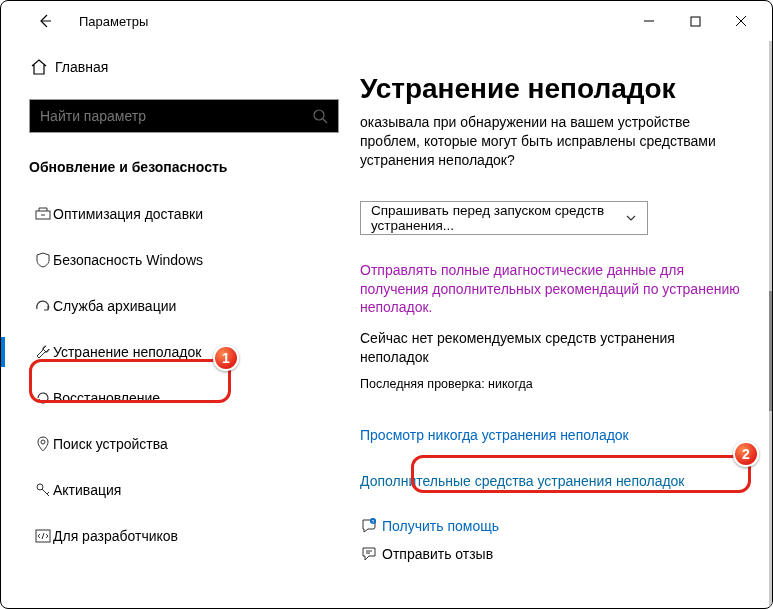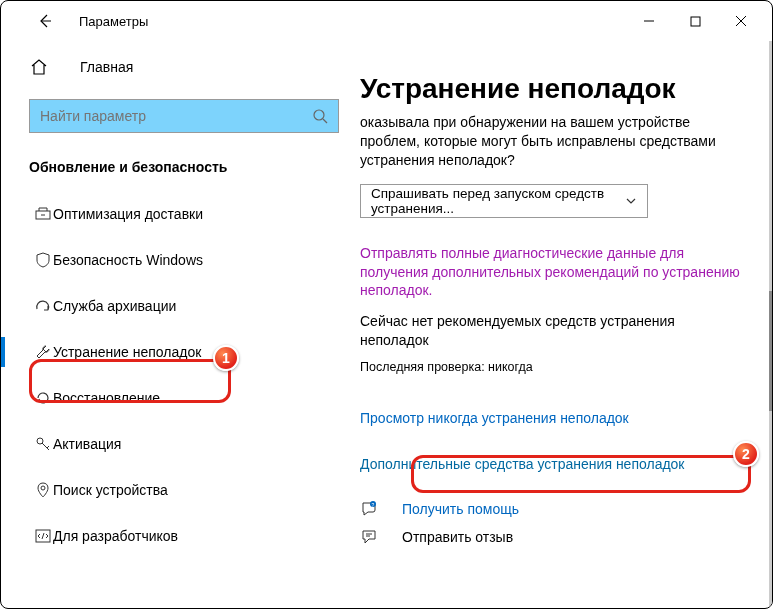--- a/index.html
+++ b/index.html
@@ -48,28 +48,28 @@
 }
 .sidebar {
   width: 358px;
   padding: 0 20px 16px 28px;
   display: flex;
   flex-direction: column;
   gap: 4px;
 }
 .home-row {
   display: flex; align-items: center;
-  height: 40px; gap: 31px;
+  height: 40px; gap: 6px;
   margin-top: 6px;
   cursor: pointer;
 }
 .home-row .icon { width: 20px; display: flex; justify-content: center; }
 .search-box {
   border: 1px solid #999;
-  background: #7dd3fc;
+  background: #000000;
   height: 34px;
   display: flex; align-items: center;
   padding: 0 10px;
   margin-top: 8px;
 }
 .search-box input {
   border: none; outline: none;
   flex: 1;
   font-size: 14px;
   color: #666;
@@ -121,21 +121,21 @@
 }
 h1 {
   font-weight: 600;
   font-size: 28px;
   margin-bottom: 8px;
 }
 .desc {
   font-size: 14px;
   color: #000;
   line-height: 1.35;
-  margin-bottom: 14px;
+  margin-bottom: 31px;
 }
 .select-box {
   border: 1px solid #999;
   height: 34px;
   display: flex; align-items: center;
   padding: 0 10px;
   width: 288px;
   cursor: pointer;
   font-size: 13.5px;
 }
@@ -162,21 +162,21 @@
   cursor: pointer;
 }
 .link2 {
   color: #0369a1;
   font-size: 14px;
   margin-top: 30px;
   cursor: pointer;
 }
 .help-row {
   display: flex; align-items: center;
-  gap: 24px;
+  gap: 4px;
   margin-top: 28px;
 }
 .help-row.second { margin-top: 10px; }
 .help-row .lbl.link-blue { color: #0067c0; cursor: pointer; }
 
 
 .callout-box-1 {
   position: absolute;
   left: 28px; top: 358px;
   width: 202px; height: 44px;
@@ -299,34 +299,34 @@
       <span class="icon">
           <svg width="18" height="18" viewBox="0 0 18 18">
             <path d="M4 9 A5 5 0 1 1 6 13 M3 12 L6 13 L5 10" stroke="#333" fill="none" stroke-width="1.2"></path>
           </svg>
         </span>
       <span>Восстановление</span>
     </div>
     <div class="nav-item">
       <span class="icon">
           <svg width="18" height="18" viewBox="0 0 18 18">
+            <path d="M9 2 C12 2 14 4 14 7 C14 11 9 16 9 16 C9 16 4 11 4 7 C4 4 6 2 9 2 Z" stroke="#333" fill="none"></path>
+            <circle cx="9" cy="7" r="2" stroke="#333" fill="none"></circle>
+          </svg>
+        </span>
+      <span>Поиск устройства</span>
+    </div>
+    <div class="nav-item">
+      <span class="icon">
+          <svg width="18" height="18" viewBox="0 0 18 18">
             <circle cx="6" cy="6" r="3" stroke="#333" fill="none"></circle>
             <path d="M8 8 L15 15 M13 13 L15 11" stroke="#333"></path>
           </svg>
         </span>
       <span>Активация</span>
-    </div>
-    <div class="nav-item">
-      <span class="icon">
-          <svg width="18" height="18" viewBox="0 0 18 18">
-            <path d="M9 2 C12 2 14 4 14 7 C14 11 9 16 9 16 C9 16 4 11 4 7 C4 4 6 2 9 2 Z" stroke="#333" fill="none"></path>
-            <circle cx="9" cy="7" r="2" stroke="#333" fill="none"></circle>
-          </svg>
-        </span>
-      <span>Поиск устройства</span>
     </div>
     <div class="nav-item">
       <span class="icon">
           <svg width="18" height="18" viewBox="0 0 18 18">
             <rect x="2" y="3" width="14" height="12" stroke="#333" fill="none"></rect>
             <path d="M6 7 L4 9 L6 11 M12 7 L14 9 L12 11 M10 6 L8 12" stroke="#333" fill="none"></path>
           </svg>
         </span>
       <span>Для разработчиков</span>
     </div>

